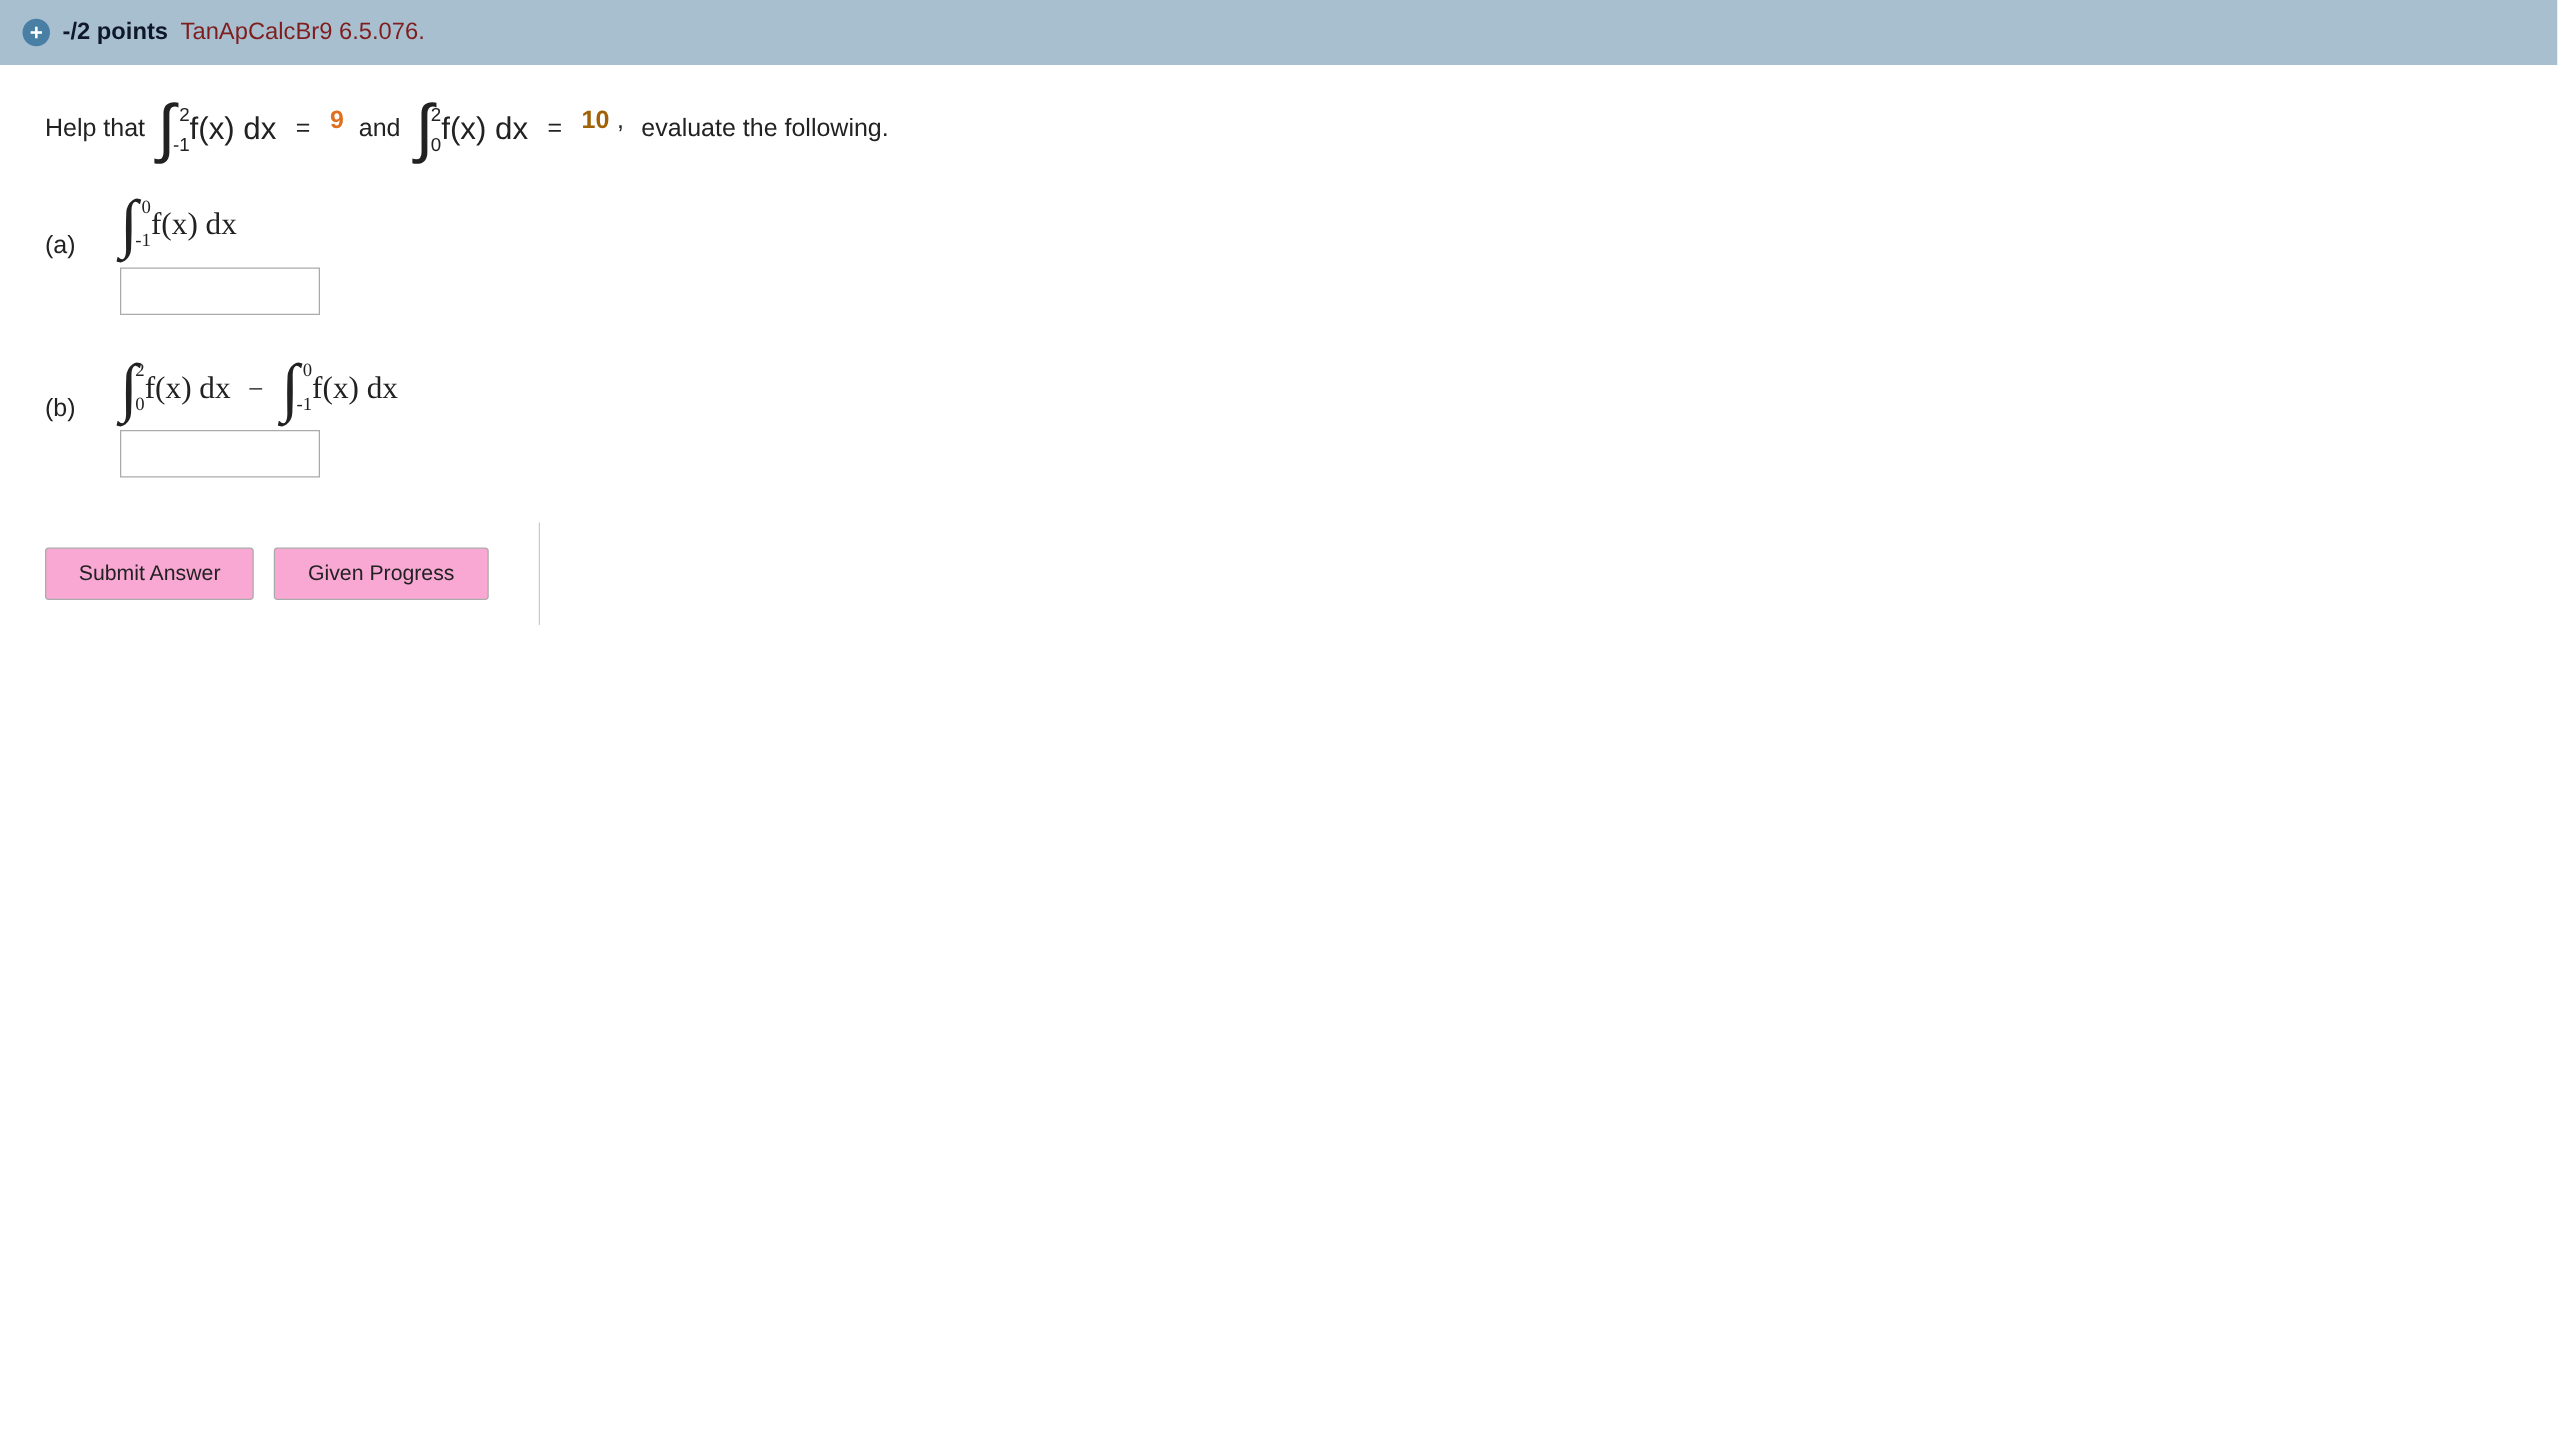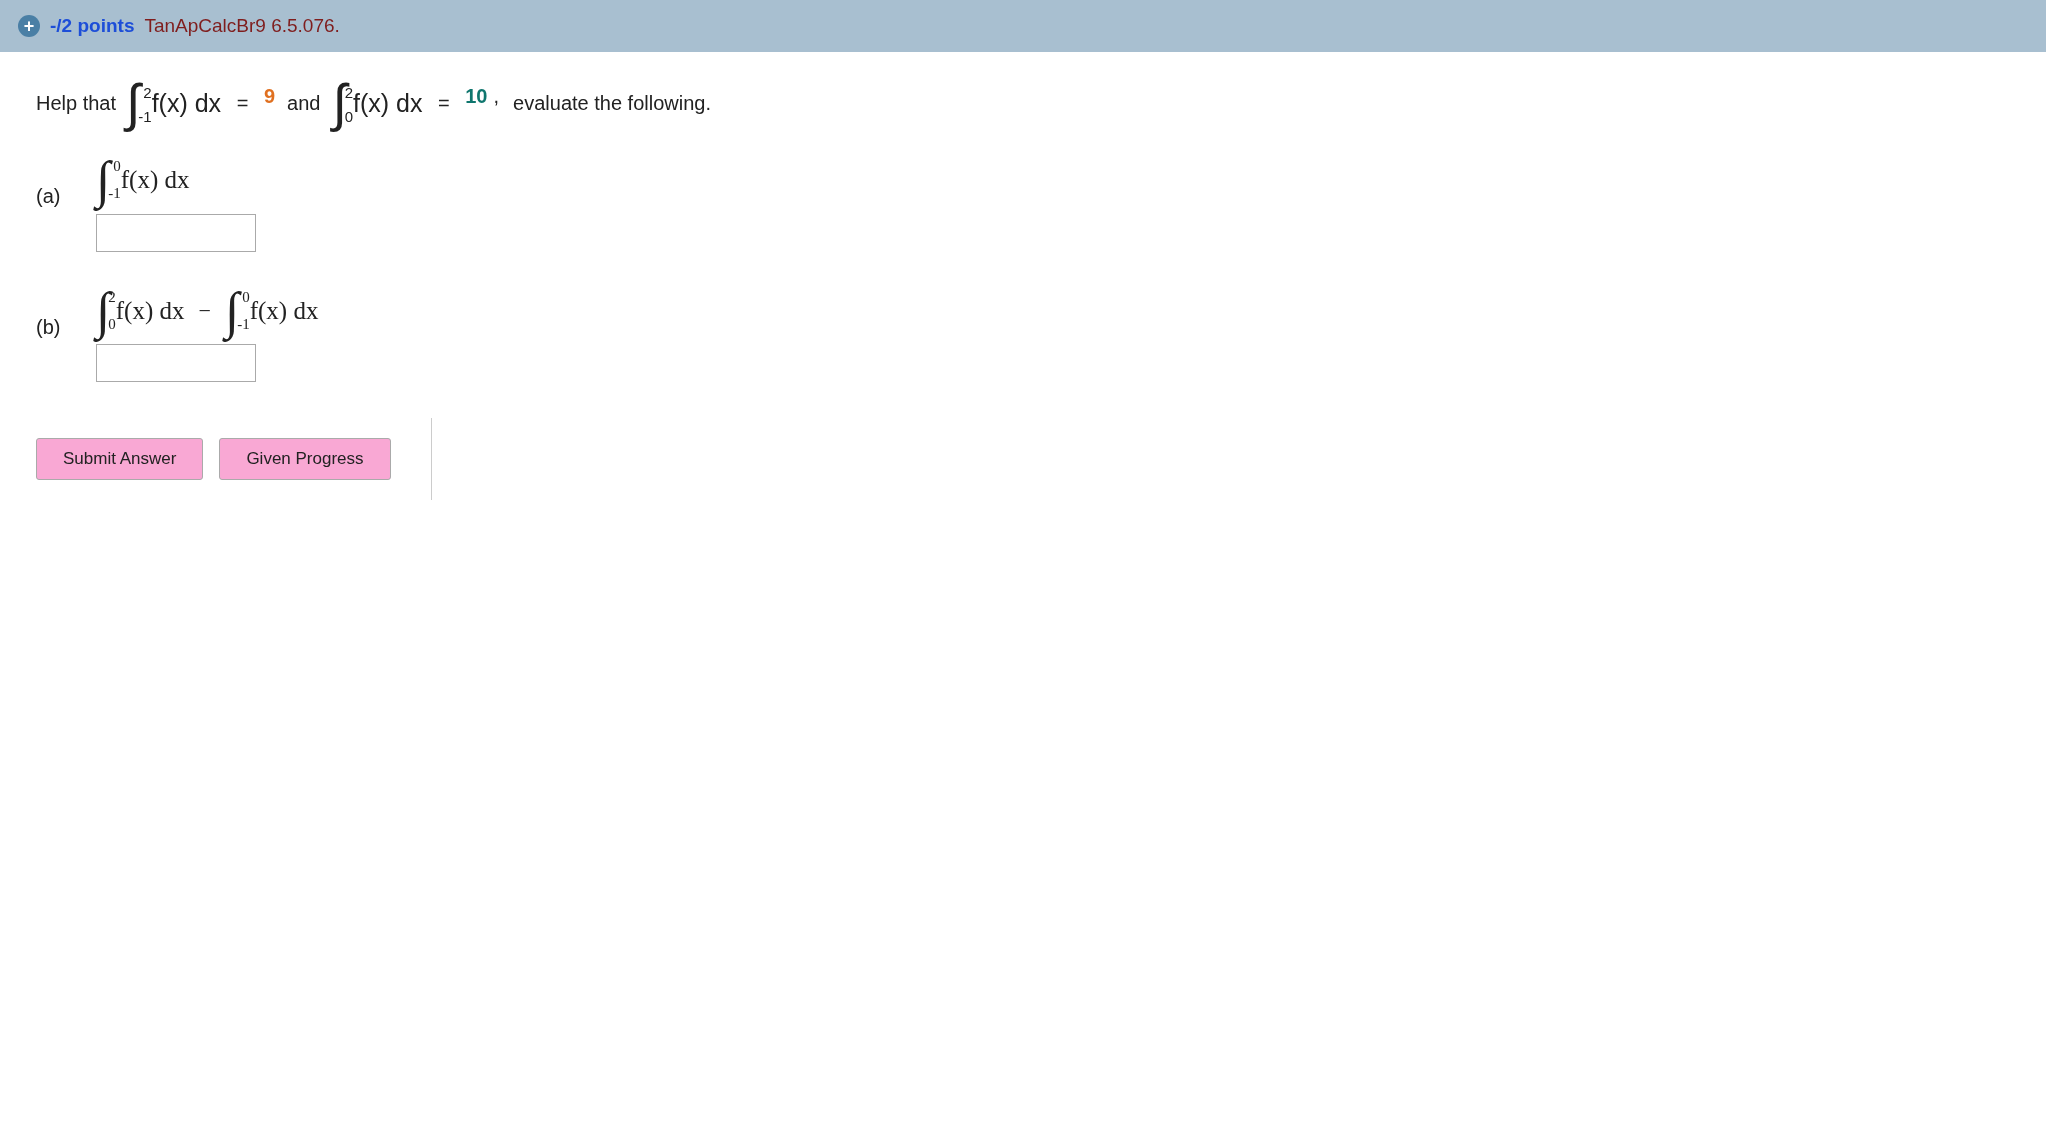--- a/index.html
+++ b/index.html
@@ -28,21 +28,21 @@
       color: white;
       font-size: 18px;
       font-weight: bold;
       display: flex;
       align-items: center;
       justify-content: center;
       flex-shrink: 0;
     }
 
     .header-points {
-      color: #1d4ed8;
+      color: #0f172a;
       font-weight: bold;
       font-size: 19px;
     }
 
     .header-code {
       color: #7f1d1d;
       font-size: 19px;
     }
 
     .main-content {
@@ -64,21 +64,21 @@
       align-self: center;
       margin-right: 4px;
     }
 
     .highlight-orange {
       color: #e07020;
       font-weight: bold;
     }
 
     .highlight-red {
-      color: #0f766e;
+      color: #a16207;
       font-weight: bold;
     }
 
     .and-text {
       align-self: center;
       margin: 0 6px;
     }
 
     .equals-text {
       align-self: center;

